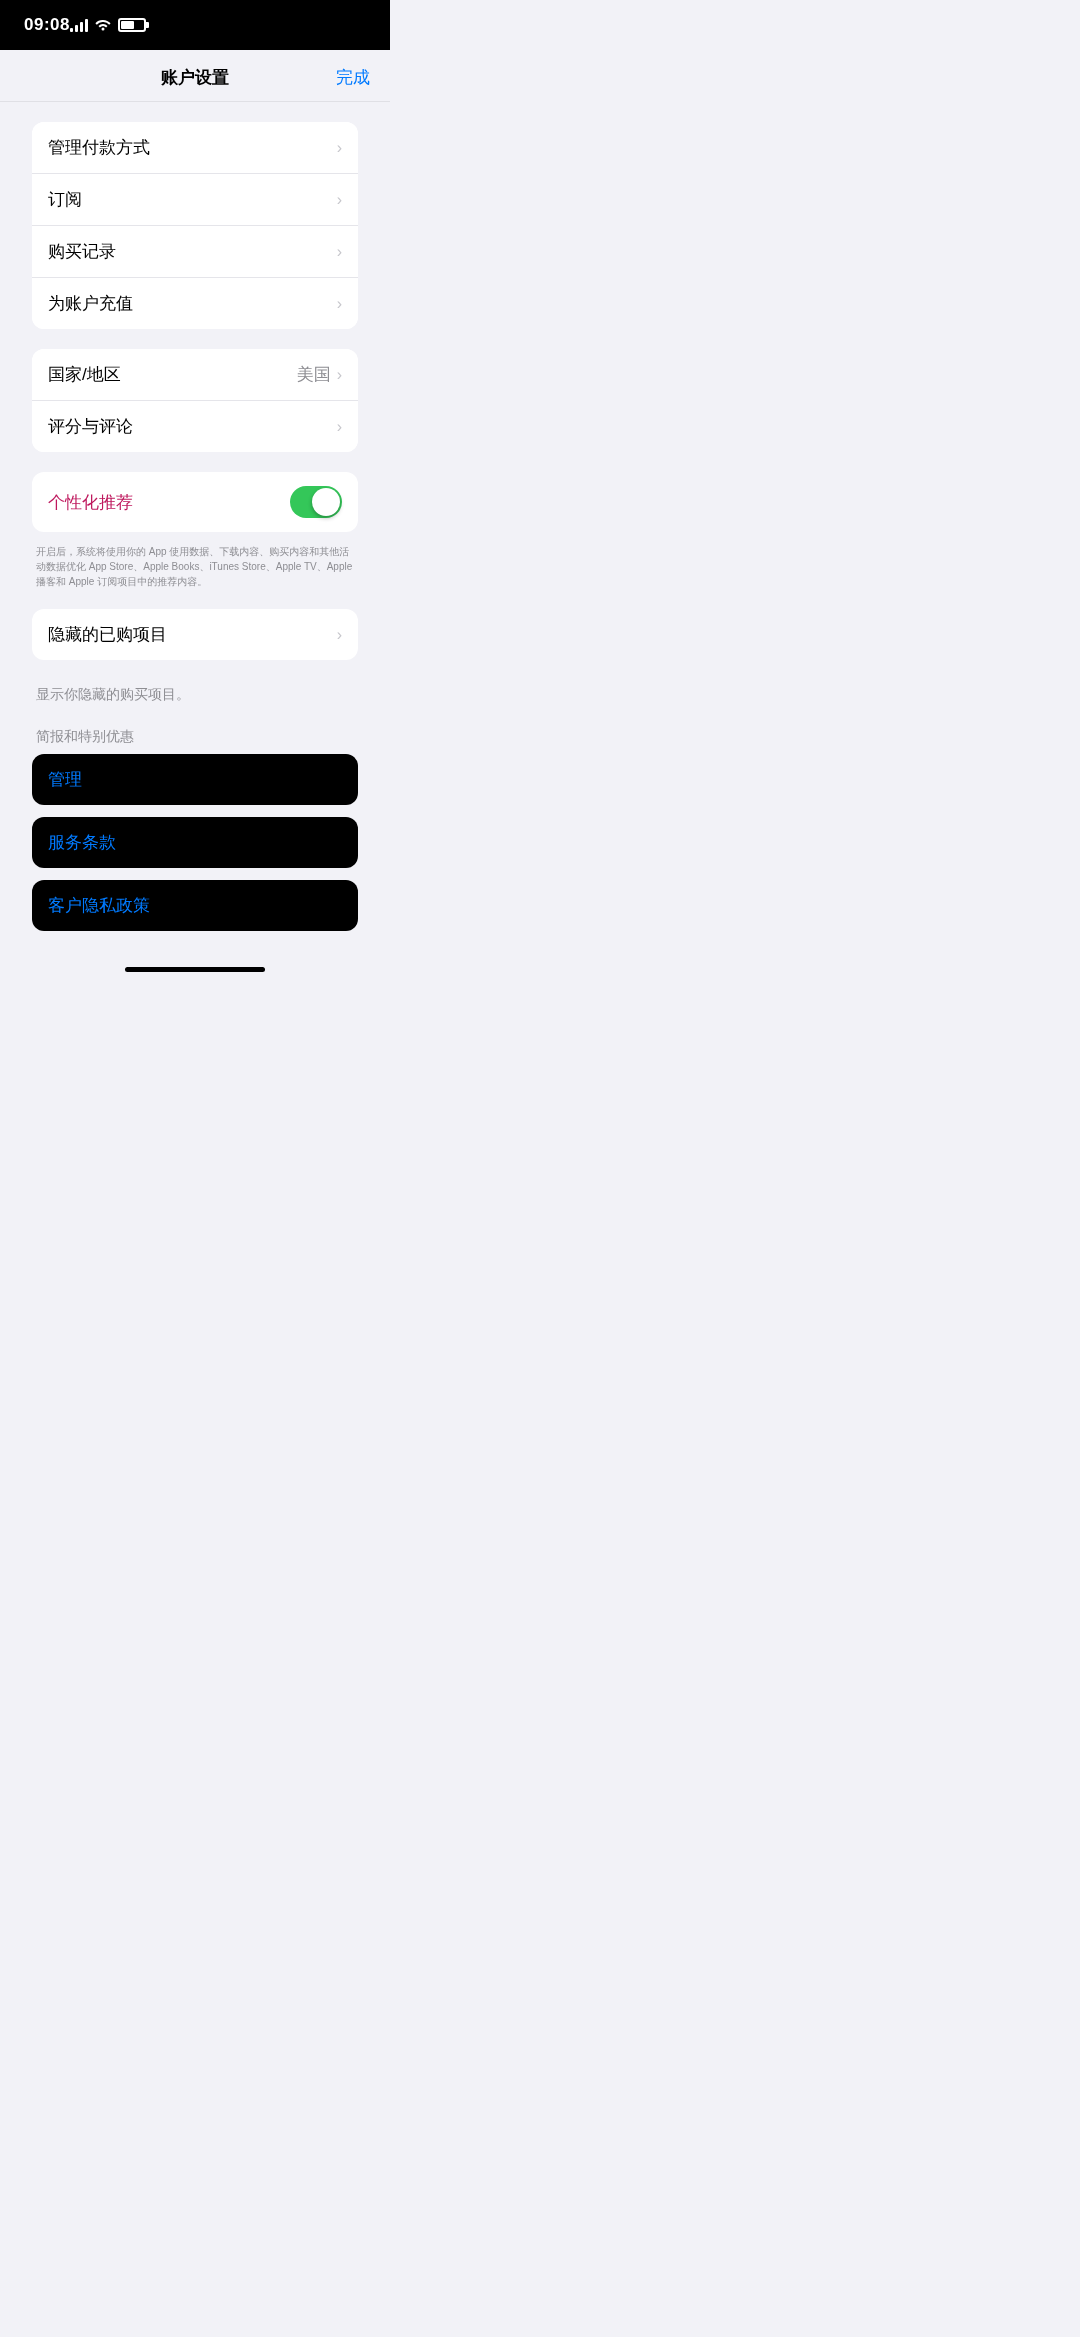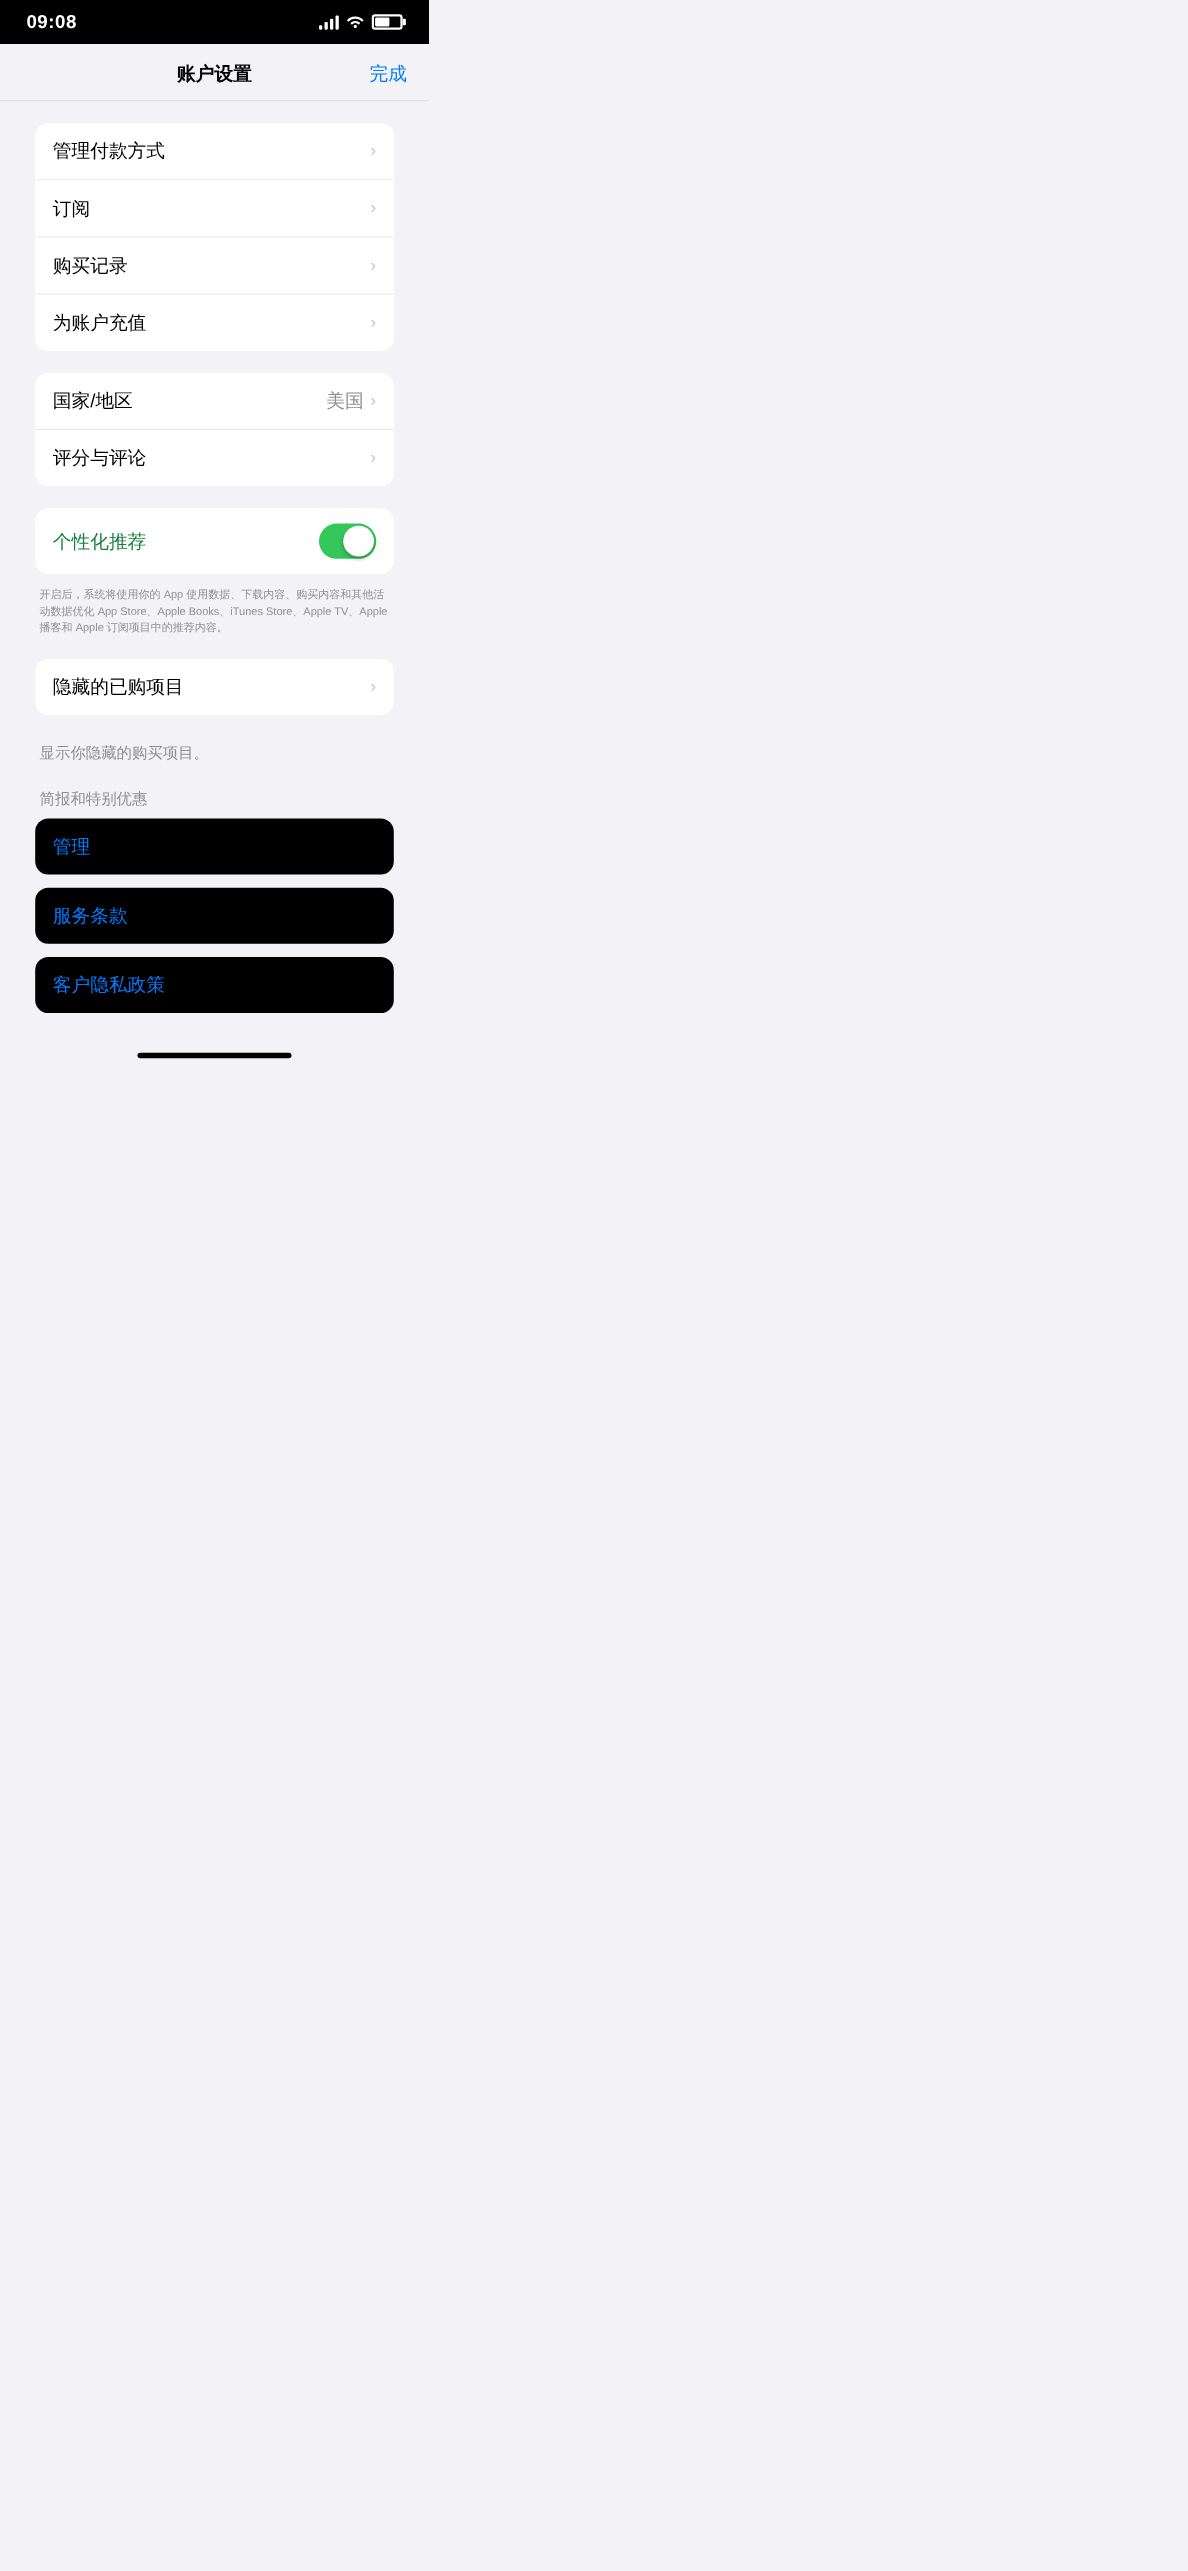--- a/index.html
+++ b/index.html
@@ -10,24 +10,23 @@
       width: 390px;
       min-height: 844px;
       overflow-x: hidden;
       position: relative;
     }
 
     
     .status-bar {
       background: #000;
       color: #fff;
-      height: 40px;
-      display: flex;
-      align-items: center;
-      justify-content: space-between;
+      height: 50px;
+      display: flex;
+      align-items: center;
       padding: 0 24px;
     }
     .status-time {
       font-size: 17px;
       font-weight: 600;
       letter-spacing: 0.5px;
     }
     .status-icons {
       display: flex;
       align-items: center;
@@ -151,21 +150,21 @@
       display: flex;
       align-items: center;
       justify-content: space-between;
       padding: 14px 16px;
       background: #fff;
       border-radius: 12px;
       margin-bottom: 8px;
     }
     .toggle-label {
       font-size: 17px;
-      color: #15803d;
+      color: #be185d;
     }
     .toggle-switch {
       width: 52px;
       height: 32px;
       background: #34c759;
       border-radius: 16px;
       position: relative;
       cursor: pointer;
     }
     .toggle-knob {

